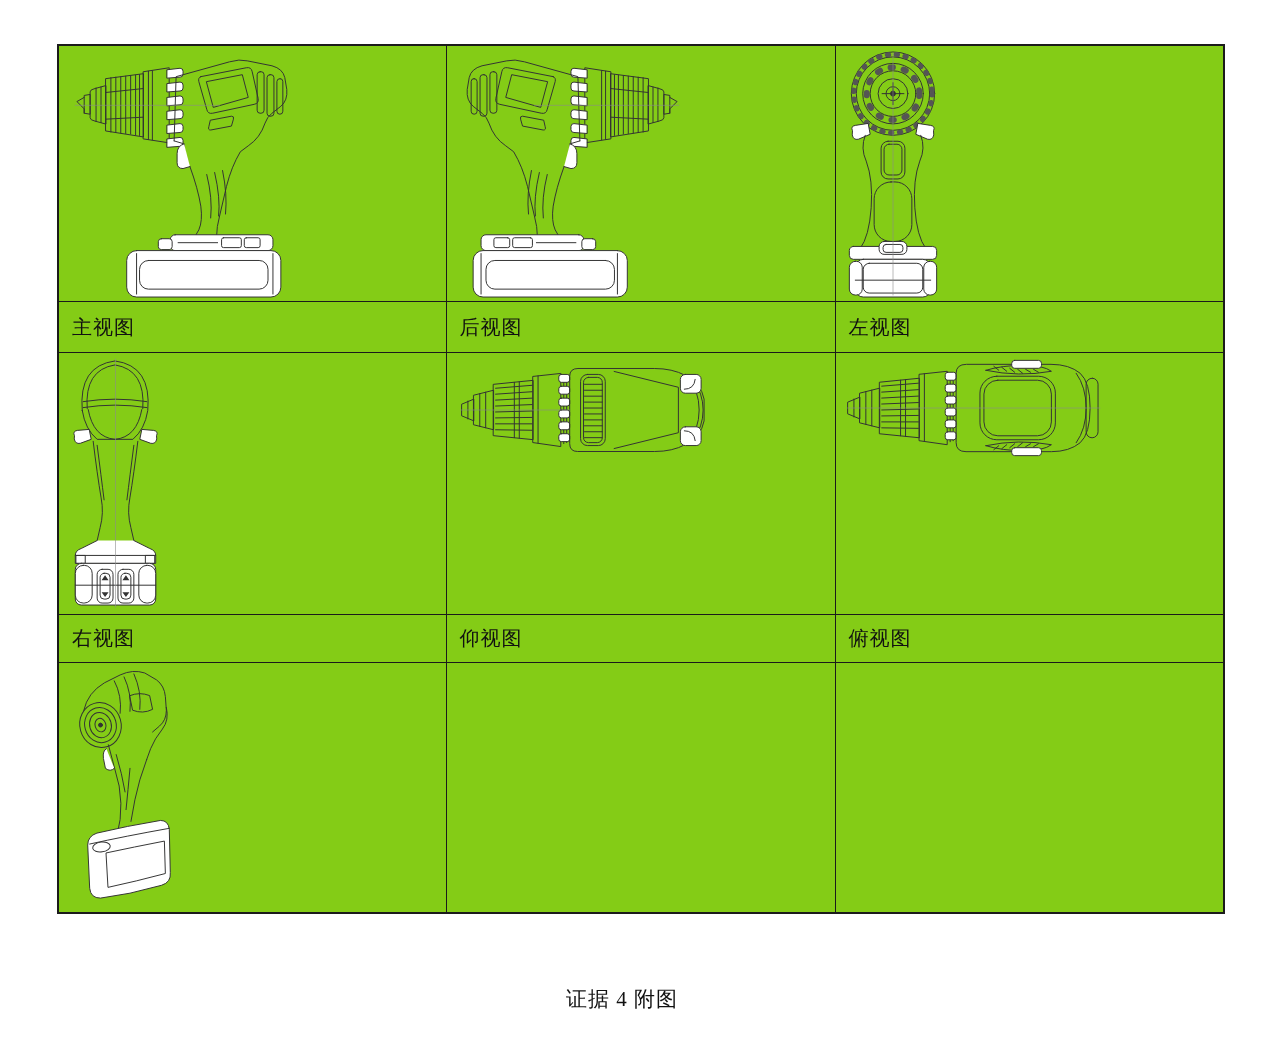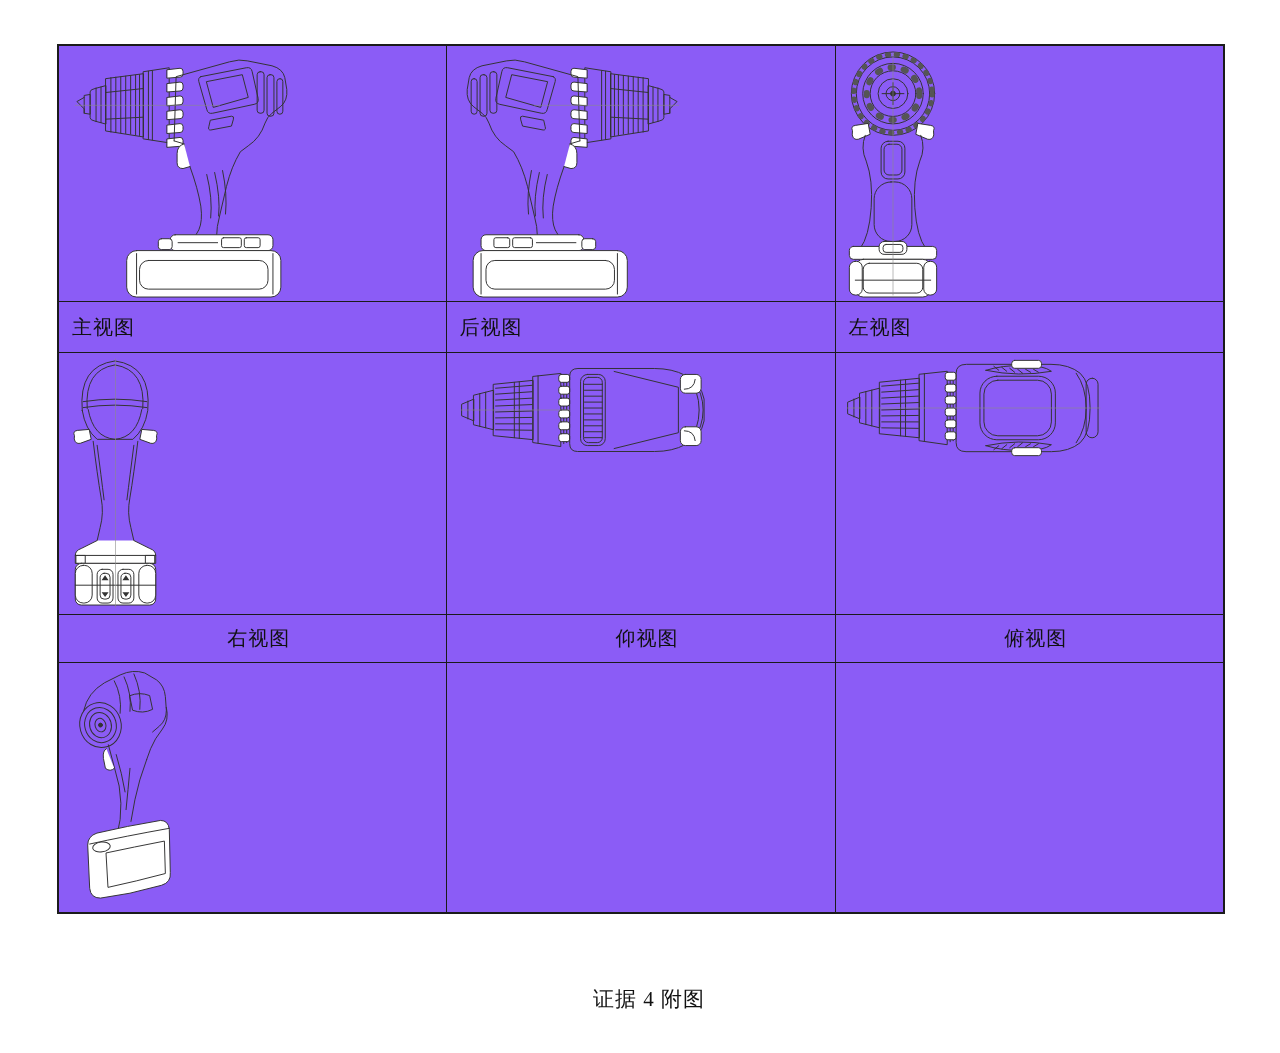--- a/index.html
+++ b/index.html
@@ -8,33 +8,33 @@
     font-family:"Liberation Serif","DejaVu Serif",serif;
     color:#111;
   }
   .page{position:relative;width:1280px;height:1053px;background:#fff;overflow:hidden;}
   table.figure-table{
     position:absolute;left:57px;top:44px;
     border-collapse:collapse;table-layout:fixed;
     border:2px solid #1b1b1b;
   }
   table.figure-table td{
-    border:1.5px solid #1b1b1b;padding:0;background:#8b5cf6;vertical-align:top;overflow:hidden;
+    border:1.5px solid #1b1b1b;padding:0;background:#84cc16;vertical-align:top;overflow:hidden;
   }
   tr.r-img1 td{height:255px;}
   tr.r-lab td{height:50px;vertical-align:middle;}
   tr.r-img2 td{height:261px;}
-  tr.r-lab2 td{height:47px;vertical-align:middle;text-align:center;}
+  tr.r-lab2 td{height:47px;vertical-align:middle;}
   tr.r-img3 td{height:249px;}
   tr.r-lab3 td{height:54px;vertical-align:middle;}
   .view-label{
     display:block;padding-left:13px;font-size:20px;letter-spacing:1px;color:#111;
   }
   .caption{
-    position:absolute;left:66px;top:981px;width:1166px;height:36px;line-height:36px;
+    position:absolute;left:39px;top:981px;width:1166px;height:36px;line-height:36px;
     text-align:center;font-size:21px;color:#111;letter-spacing:1px;
   }
   svg.draw{
     display:block;stroke:#333;fill:none;stroke-width:1;
     stroke-linejoin:round;stroke-linecap:round;
   }
   .fig-front{margin:2px 0 0 12px;}
   .fig-rear{margin:2px 0 0 8px;}
   .fig-left{margin:1px 0 0 7px;}
   .fig-right{margin:0 0 0 9px;}

